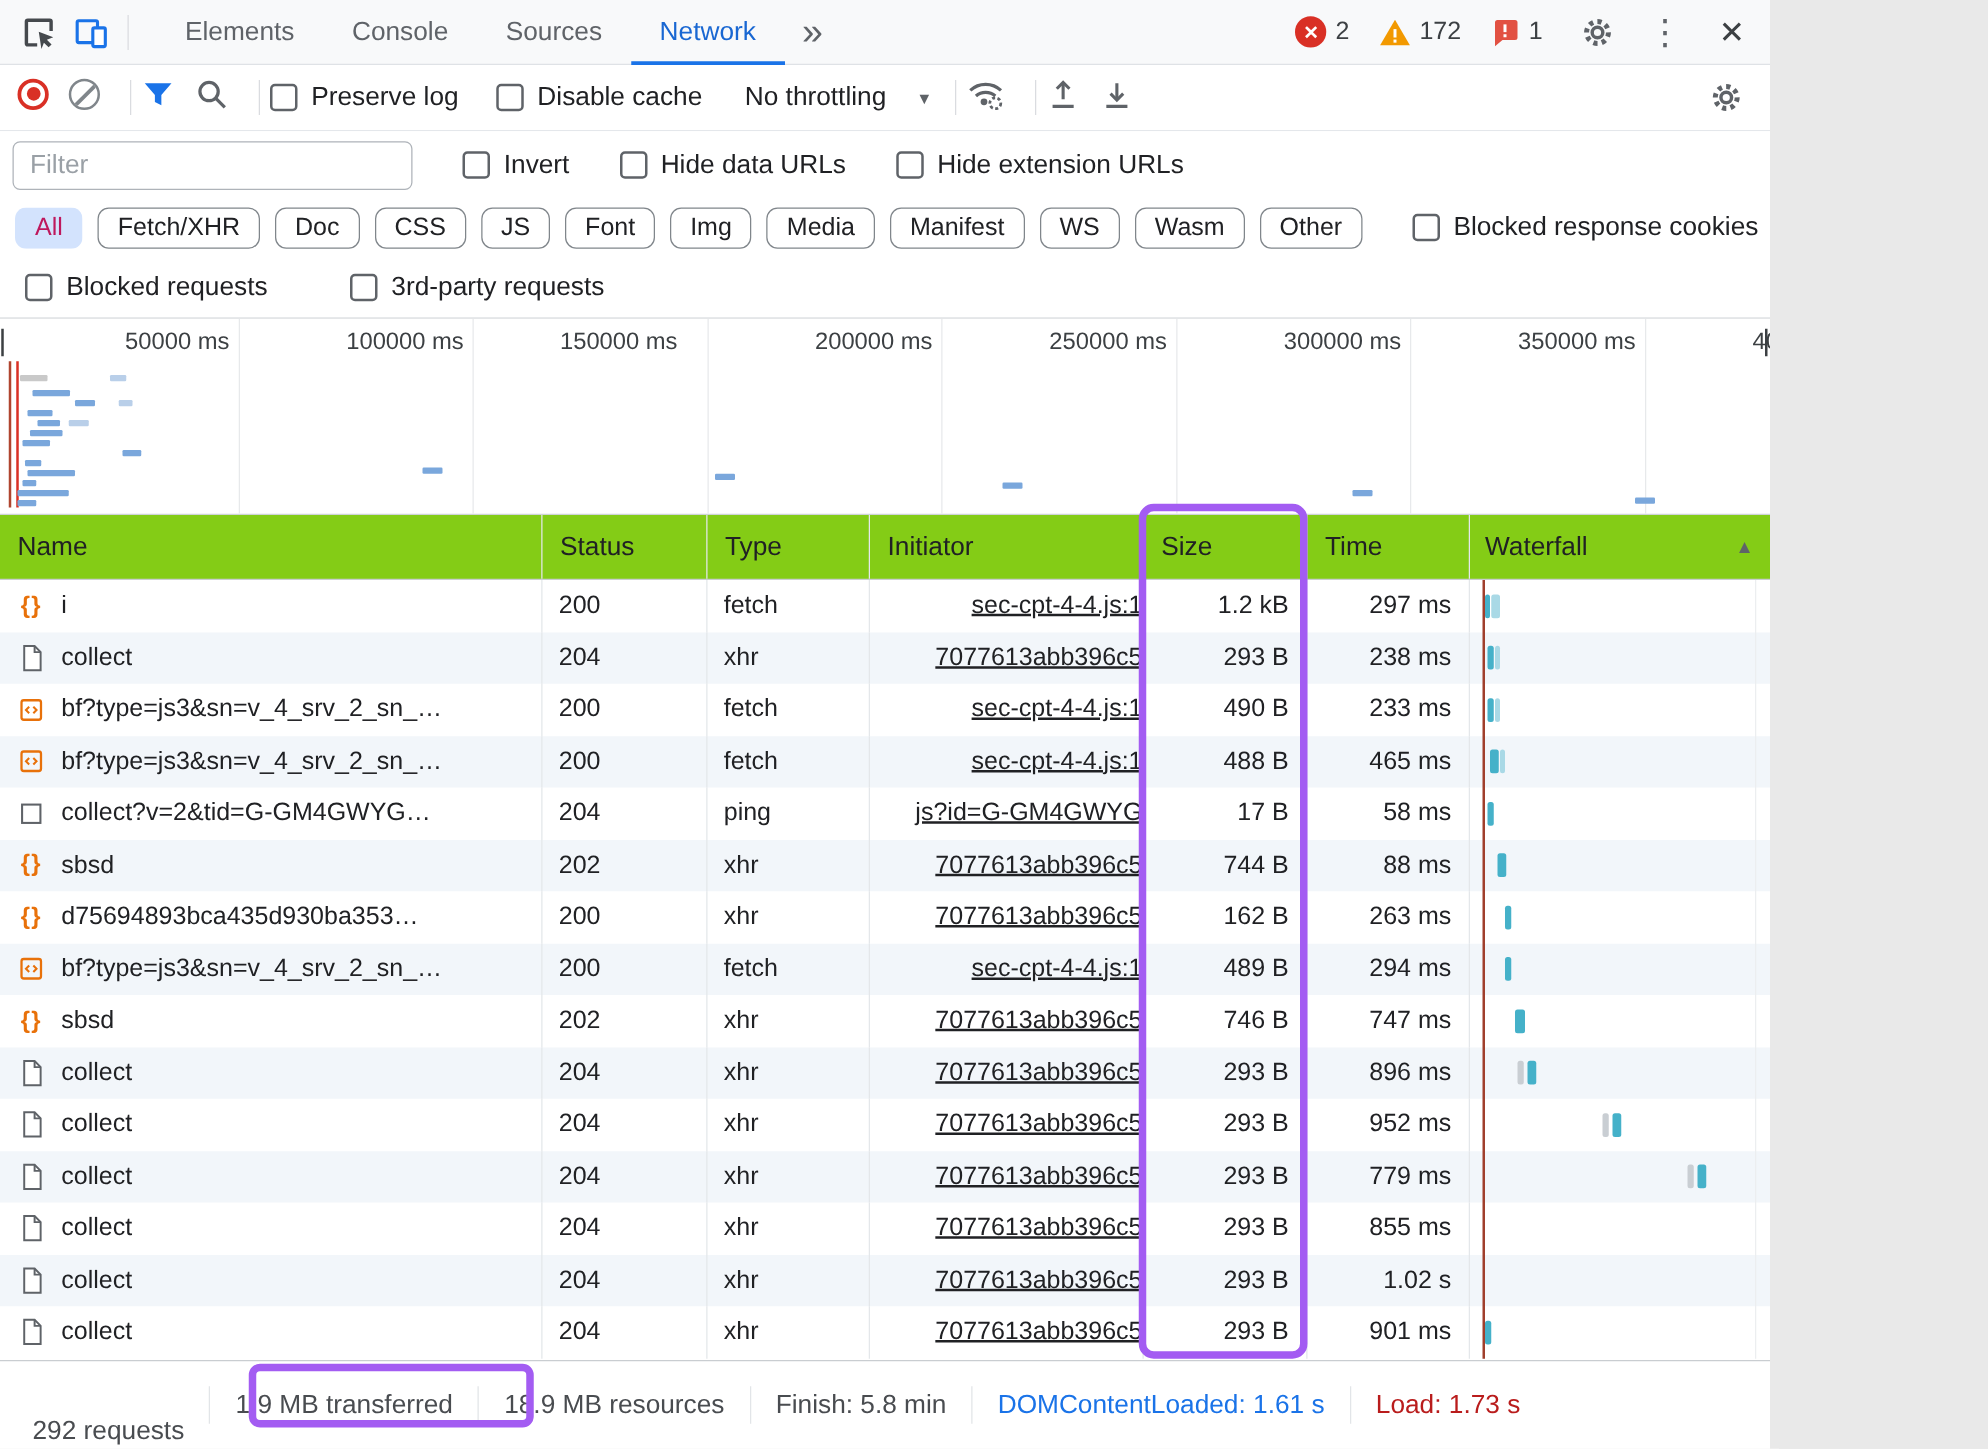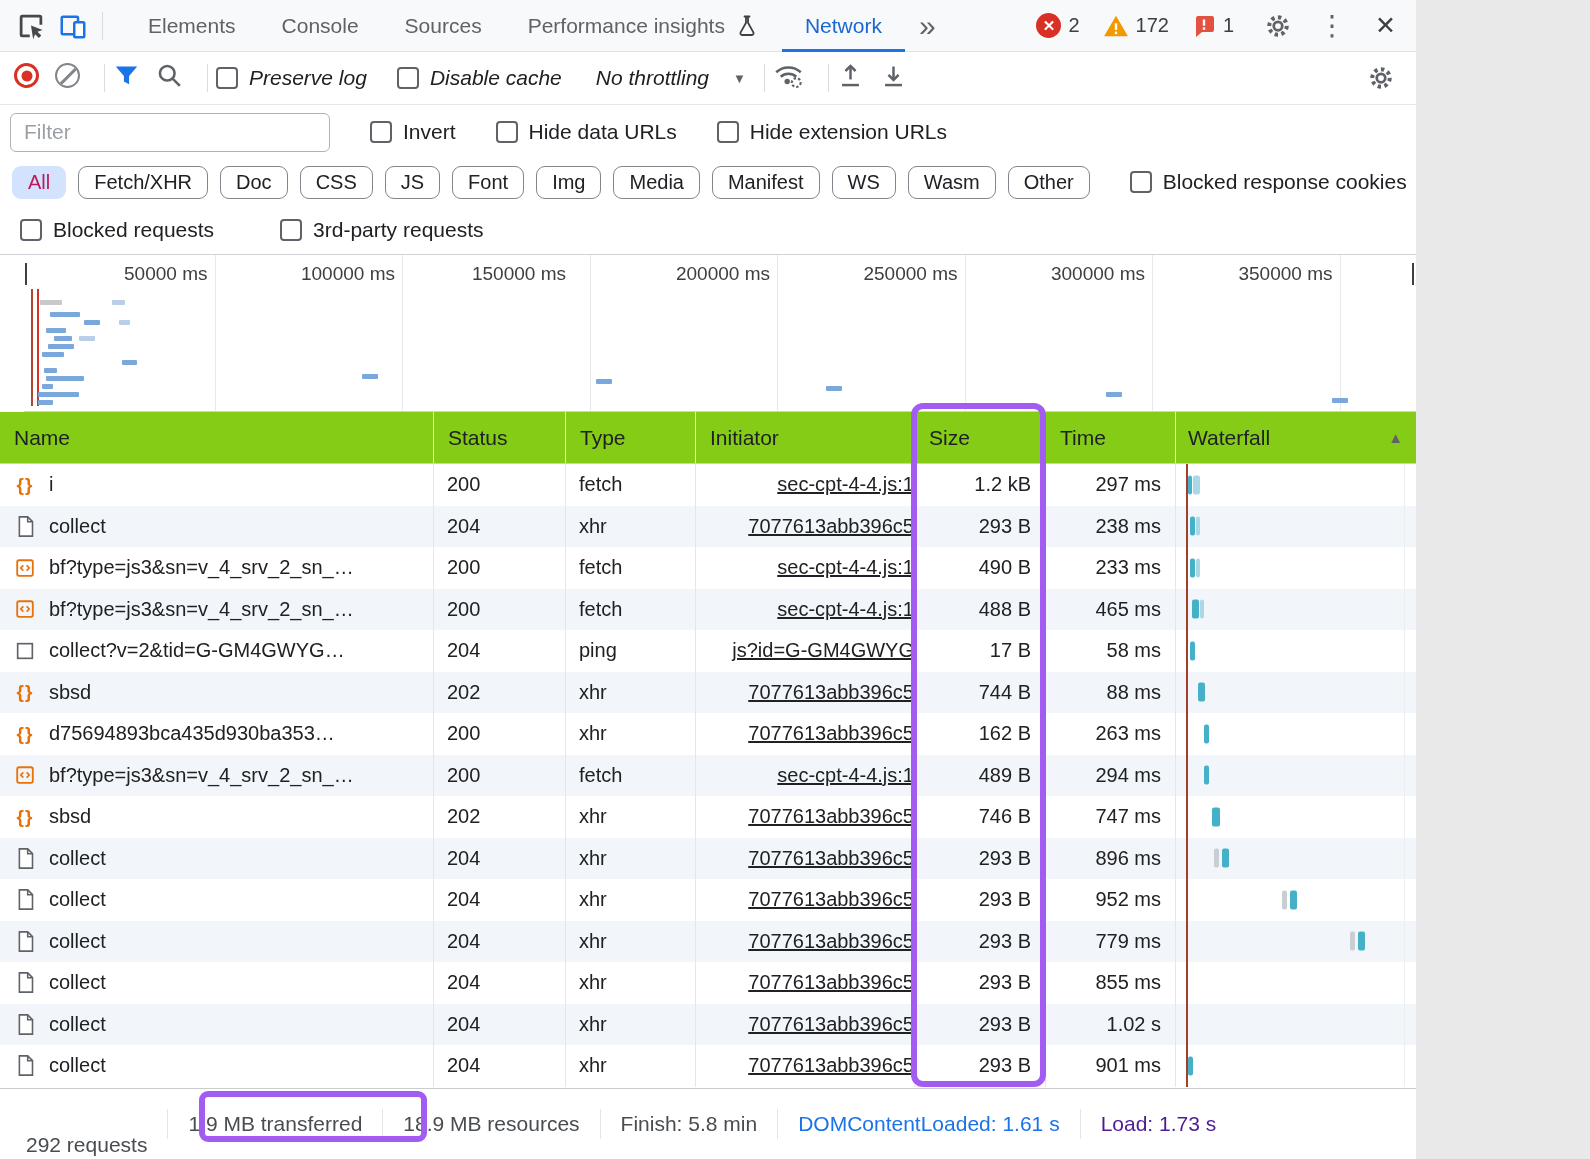--- a/index.html
+++ b/index.html
@@ -22,21 +22,21 @@
   .more-tabs { font-size: 30px; color: #5f6368; padding: 0 14px; }
   .badges { margin-left: auto; display: flex; align-items: center; gap: 9px;
             font-size: 20px; color: #3c4043; }
   .badge-group { display: flex; align-items: center; gap: 7px; margin-right: 14px; }
   .err-circle { width: 25px; height: 25px; border-radius: 50%; background: #d93025; color: #fff;
                 font-size: 15px; font-weight: bold; display: flex; align-items: center; justify-content: center; }
   .kebab { font-size: 28px; color: #5f6368; padding: 0 10px; }
   .close-x { font-size: 25px; color: #3c4043; padding: 0 10px; }
   
   .toolbar { height: 53px; background: #fff; border-bottom: 1px solid #e4e7eb;
-             display: flex; align-items: center; padding: 0 14px; font-style: italic; }
+             display: flex; align-items: center; padding: 0 14px; }
   .tool { margin-right: 16px; flex: none; }
   .record-dot { width: 25px; height: 25px; border-radius: 50%; border: 3px solid #d93025;
                 position: relative; display: inline-block; }
   .record-dot::after { content: ""; position: absolute; left: 50%; top: 50%; width: 11px; height: 11px;
                        transform: translate(-50%,-50%); border-radius: 50%; background: #d93025; }
   .clear-icon { width: 25px; height: 25px; border: 2.5px solid #80868b; border-radius: 50%;
                 position: relative; display: inline-block; overflow: hidden; }
   .clear-icon::after { content: ""; position: absolute; left: -4px; top: 9px; width: 32px; height: 2.5px;
                        background: #80868b; transform: rotate(-45deg); }
   .chk { display: inline-flex; align-items: center; gap: 11px; white-space: nowrap; font-size: 21px; }
@@ -53,21 +53,21 @@
   
   .typesrow { height: 46px; display: flex; align-items: center; padding: 0 12px; gap: 12px; background: #fff; }
   .pill { border: 1px solid #80868b; border-radius: 9px; padding: 4px 15px; font-size: 20px;
           color: #202124; background: #fff; white-space: nowrap; }
   .pill.active { border-color: transparent; background: #d3e3fd; color: #be185d; }
   .typesrow .chk { margin-left: 28px; }
   
   .blockedrow { height: 50px; display: flex; align-items: center; padding: 0 20px; gap: 66px;
                 background: #fff; border-bottom: 1px solid #cfd3d7; }
   
-  .overview { position: relative; height: 157px; border-bottom: 1px solid #cfd3d7; background: #fff; overflow: hidden; margin-left: 24px; }
+  .overview { position: relative; height: 157px; border-bottom: 1px solid #cfd3d7; background: #fff; overflow: hidden; }
   .ov-grid { position: absolute; top: 0; bottom: 0; width: 1px; background: #e7e9eb; }
   .ov-tick { position: absolute; top: 8px; transform: translateX(-100%); font-size: 19px; color: #3c4043; white-space: nowrap; }
   .ov-bar { position: absolute; height: 5px; border-radius: 1px; }
   .ov-line { position: absolute; top: 34px; bottom: 5px; width: 2px; }
   .ov-edge { position: absolute; top: 8px; width: 2px; height: 22px; background: #3c4043; }
   
   .grid-row { display: grid; grid-template-columns: 434px 132px 130px 219px 131px 130px 1fr; }
   .thead { height: 52px; border-bottom: 1px solid #c9cdd1; font-size: 21px; background: #84cc16; }
   .cell { border-right: 1px solid #e4e7ea; height: 100%; overflow: hidden; white-space: nowrap;
           display: flex; align-items: center; }
@@ -90,21 +90,21 @@
   .wf-redline { position: absolute; top: 0; bottom: 0; left: 1186px; width: 2px; background: #a03f2c; z-index: 2; }
   .wf-gridline { position: absolute; top: 0; bottom: 0; left: 1404px; width: 1px; background: #eceef0; }
   
   .statusbar { position: absolute; left: 0; right: 0; bottom: 0; height: 71px; background: #fff;
                border-top: 1px solid #c9cdd1; display: flex; align-items: center; padding: 0 26px;
                font-size: 21px; color: #494c50; }
   .sb-item { padding: 0 20px; white-space: nowrap; }
   .sb-item:first-child { padding-left: 0; margin-top: 42px; }
   .sb-sep { width: 1px; height: 30px; background: #e2e5e8; flex: none; }
   .sb-blue { color: #1a73e8; }
-  .sb-red { color: #4c1d95; }
+  .sb-red { color: #b91c1c; }
   
   .annotation { position: absolute; border: 6px solid #a35cf2; border-radius: 12px;
                 pointer-events: none; z-index: 50; }
   #size-annotation { left: 911px; top: 403px; width: 135px; height: 684px; }
   #transfer-annotation { left: 199px; top: 1091px; width: 228px; height: 51px; border-radius: 9px; }
 </style>
 </head>
 <body>
 
 <div id="app">
@@ -125,26 +125,20 @@
     <div class="vdiv"></div>
     <div class="tabstrip">
         <div class="tab">
           <span>Elements</span>
         </div>
         <div class="tab">
           <span>Console</span>
         </div>
         <div class="tab">
           <span>Sources</span>
-        </div>
-        <div class="tab">
-          <span>Performance insights</span>
-          <svg width="24" height="24" viewBox="0 0 24 24">
-            <path d="M9.5 2.5h5M11 2.5v6.2l-5.2 9.4A1.8 1.8 0 0 0 7.4 21h9.2a1.8 1.8 0 0 0 1.6-2.9L13 8.7V2.5" fill="none" stroke="#3c4043" stroke-width="1.8" stroke-linecap="round"></path>
-          </svg>
         </div>
         <div class="tab active">
           <span>Network</span>
         </div>
       </div>
     <div class="more-tabs">»</div>
     <div class="badges">
       <div class="badge-group">
         <span class="err-circle">✕</span>
         <span>2</span>

